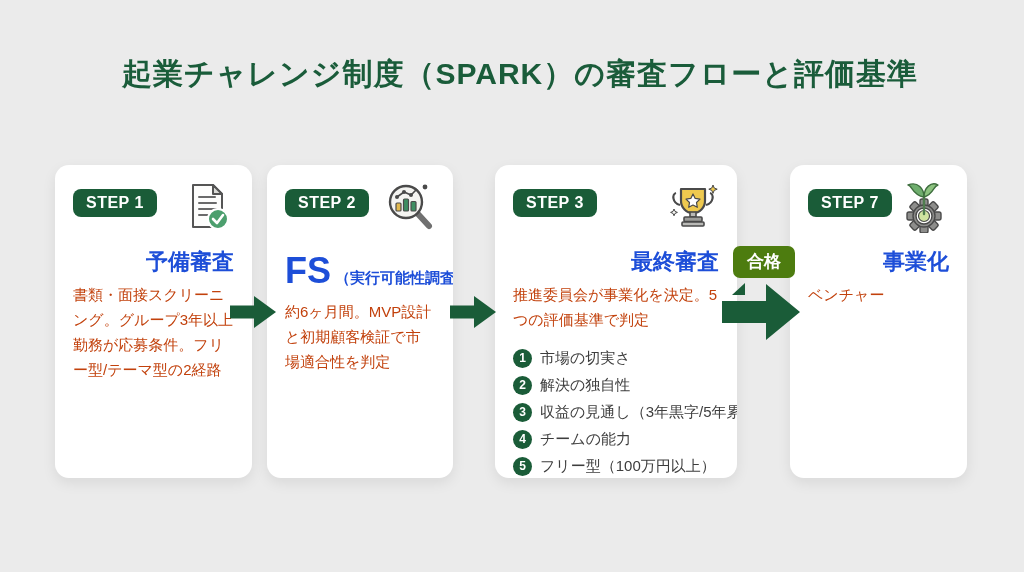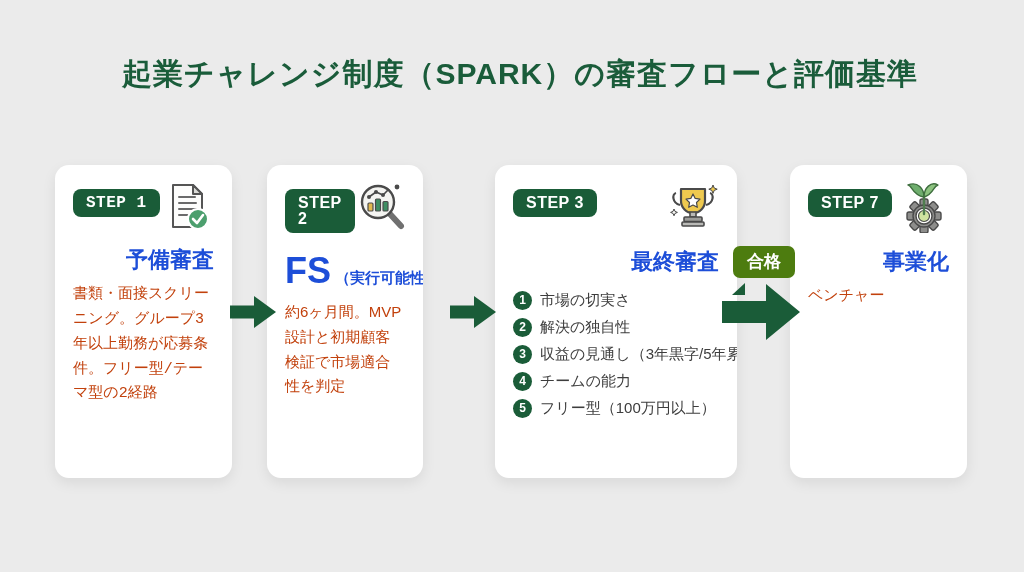--- a/index.html
+++ b/index.html
@@ -20,22 +20,22 @@
     padding-left:8px;
   }
 
   .card{
     position:absolute;top:165px;height:313px;
     background:#ffffff;border-radius:14px;
     box-shadow:0 5px 14px rgba(0,0,0,.08);
     padding:16px 18px;box-sizing:border-box;
     overflow:hidden;
   }
-  .card1{left:55px;width:177px;font-family:Liberation Mono, monospace;}
-  .card2{left:267px;width:156px;}
+  .card1{left:55px;width:197px;}
+  .card2{left:267px;width:186px;}
   .card3{left:495px;width:242px;}
   .card4{left:790px;width:177px;}
 
   .card-head{display:flex;justify-content:space-between;align-items:flex-start;}
   .step-badge{
     background:#1a5c38;color:#ffffff;
     font-size:16px;font-weight:700;
     padding:6px 13px;border-radius:8px;
     line-height:1;display:inline-block;
     margin-top:8px;letter-spacing:.5px;
@@ -151,20 +151,21 @@
           <path d="M26 13 l2.2 4.4 4.8 .7 -3.5 3.4 .8 4.8 -4.3 -2.3 -4.3 2.3 .8 -4.8 -3.5 -3.4 4.8 -.7 z" fill="#ffffff" stroke="#4a4a4a" stroke-width="1.2" stroke-linejoin="round"></path>
           <rect x="23" y="31" width="6" height="5" fill="#b9b9b6" stroke="#4a4a4a" stroke-width="1.6"></rect>
           <rect x="17" y="36" width="18" height="4.5" rx="1" fill="#9c9c99" stroke="#4a4a4a" stroke-width="1.6"></rect>
           <rect x="15" y="41" width="22" height="4" rx="1" fill="#b9b9b6" stroke="#4a4a4a" stroke-width="1.6"></rect>
           <path d="M46 4 l1.2 3 3 1.2 -3 1.2 -1.2 3 -1.2 -3 -3 -1.2 3 -1.2 z" fill="#eec94f" stroke="#4a4a4a" stroke-width="1"></path>
           <path d="M7 28 l1 2.4 2.4 1 -2.4 1 -1 2.4 -1 -2.4 -2.4 -1 2.4 -1 z" fill="#f6f6f3" stroke="#4a4a4a" stroke-width="1"></path>
         </svg>
       </span>
     </div>
     <h2 class="card-title">最終審査</h2>
+    <p class="card-body">推進委員会が事業化を決定。5つの評価基準で判定</p>
     <ul class="criteria">
       <li>
         <span class="crit-num">1</span>
         <span class="crit-label">市場の切実さ</span>
       </li>
       <li>
         <span class="crit-num">2</span>
         <span class="crit-label">解決の独自性</span>
       </li>
       <li>

